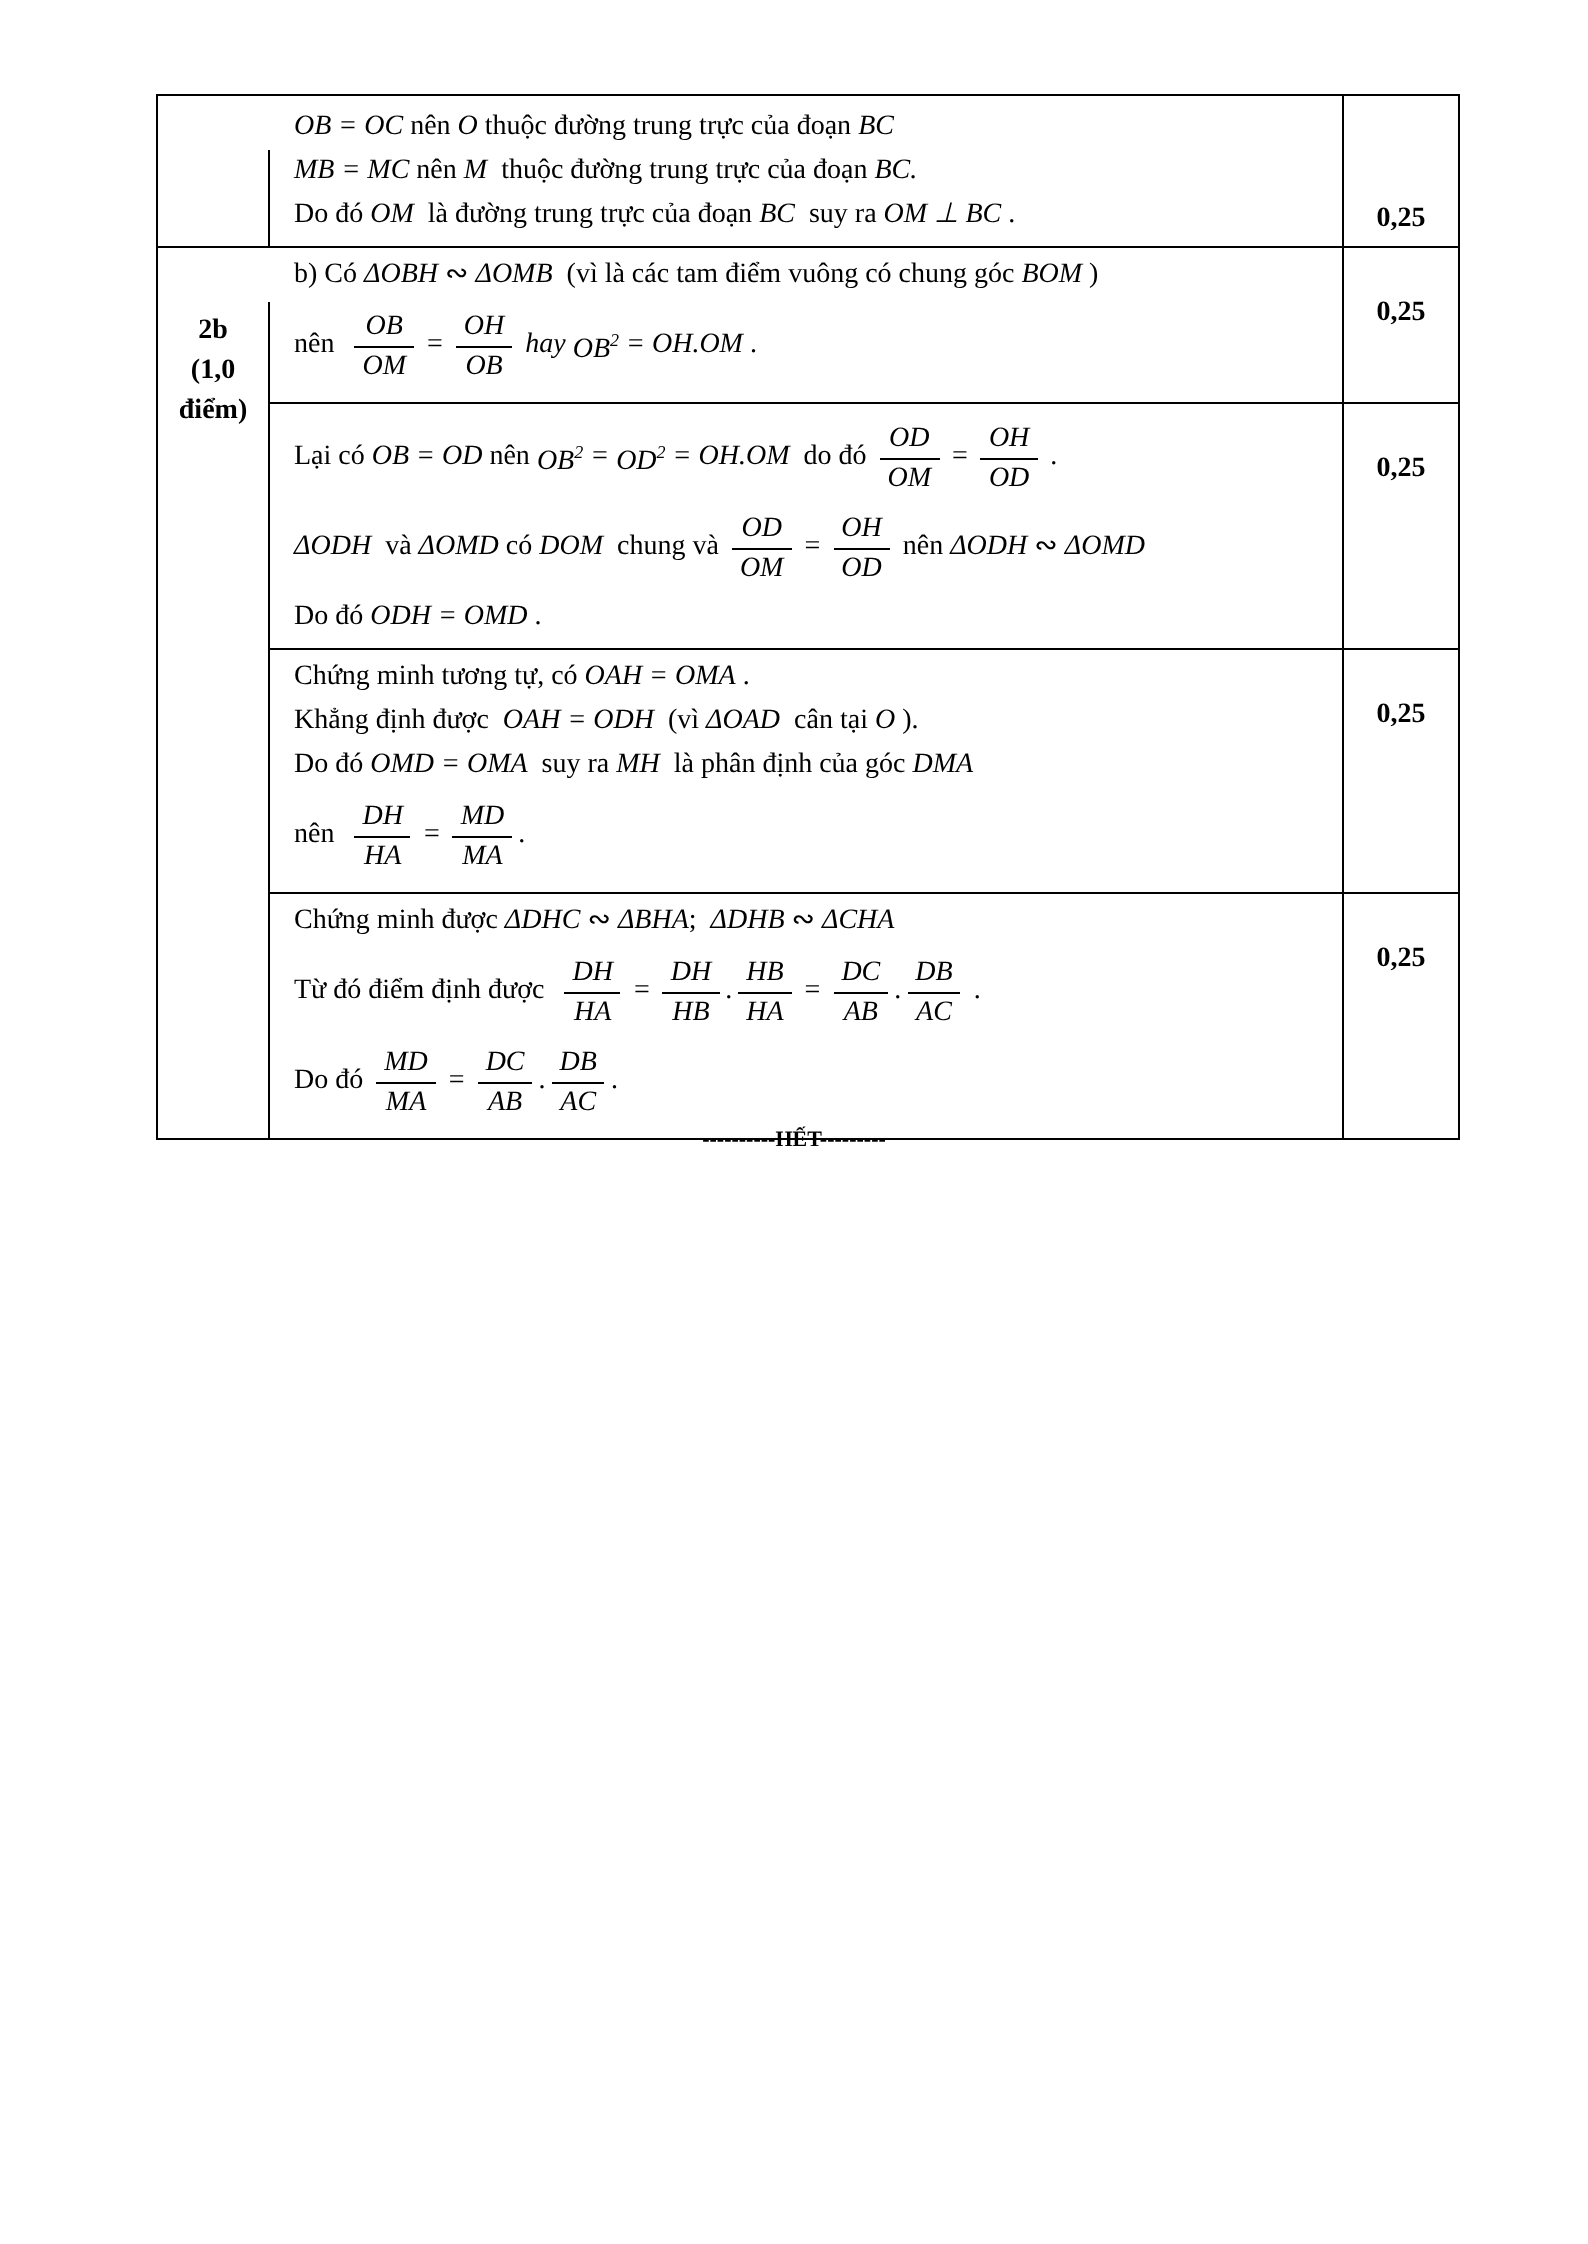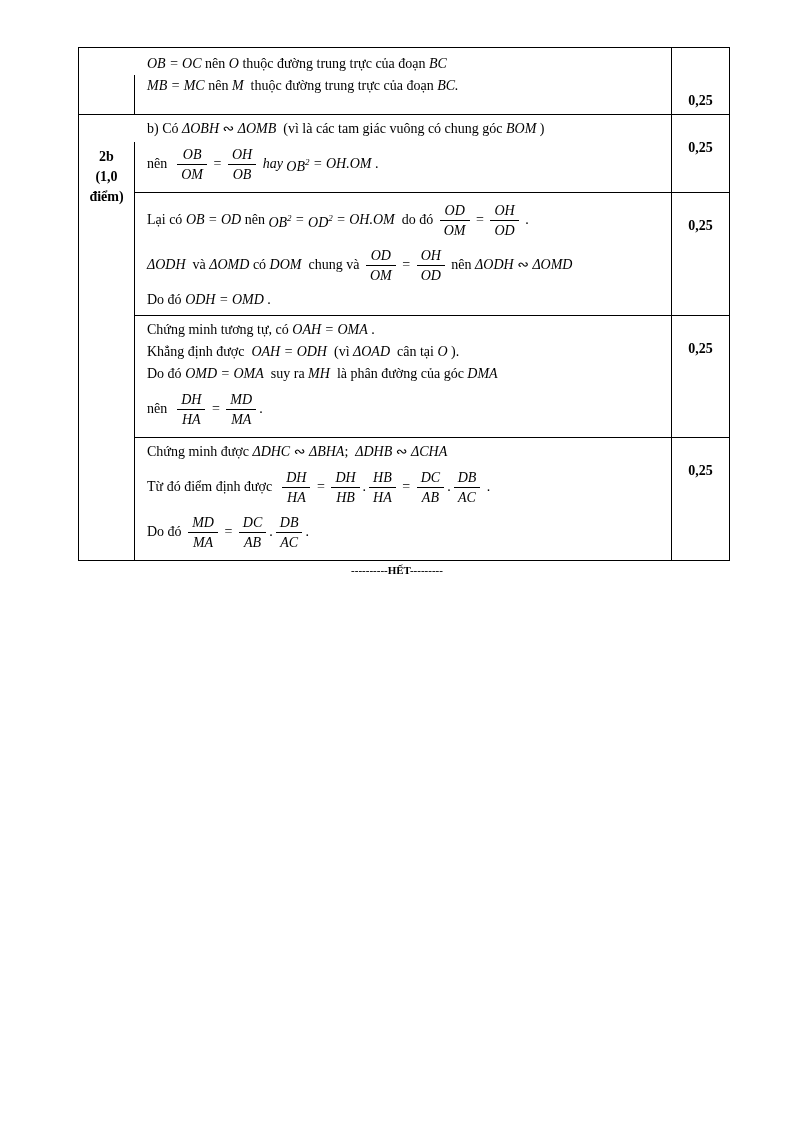--- a/index.html
+++ b/index.html
@@ -52,35 +52,36 @@
 </style>
 </head>
 <body>
 
 <div class="answer-table">
     <div class="row simple">
       <div class="cell label"></div>
       <div class="cell content">
         <div class="line"><span class="mi">OB = OC</span><span class="tx"> nên </span><span class="mi">O</span><span class="tx"> thuộc đường trung trực của đoạn </span><span class="mi">BC</span></div>
         <div class="line"><span class="mi">MB = MC</span><span class="tx"> nên </span><span class="mi">M</span><span class="tx">  thuộc đường trung trực của đoạn </span><span class="mi">BC.</span></div>
+        <div class="line"><span class="tx">Do đó </span><span class="mi">OM</span><span class="tx">  là đường trung trực của đoạn </span><span class="mi">BC</span><span class="tx">  suy ra </span><span class="mi">OM ⊥ BC</span><span class="tx"> .</span></div>
       </div>
       <div class="cell score">
         <div>0,25</div>
       </div>
     </div>
     <div class="row group">
       <div class="cell label">
         <div class="lab-line">2b</div>
         <div class="lab-line">(1,0</div>
         <div class="lab-line">điểm)</div>
       </div>
       <div class="subrows">
         <div class="subrow">
           <div class="cell content">
-            <div class="line"><span class="tx">b) Có </span><span class="mi">ΔOBH</span><span class="tx"> ∾ </span><span class="mi">ΔOMB</span><span class="tx">  (vì là các tam giác vuông có chung góc </span><span class="mi">BOM</span><span class="tx"> )</span></div>
+            <div class="line"><span class="tx">b) Có </span><span class="mi">ΔOBH</span><span class="tx"> ∾ </span><span class="mi">ΔOMB</span><span class="tx">  (vì là các tam điểm vuông có chung góc </span><span class="mi">BOM</span><span class="tx"> )</span></div>
             <div class="line has-frac">
               <span class="tx">nên  </span>
               <span class="frac">
                 <span class="num">OB</span>
                 <span class="den">OM</span>
               </span>
               <span class="tx"> = </span>
               <span class="frac">
                 <span class="num">OH</span>
                 <span class="den">OB</span>
@@ -141,21 +142,21 @@
             <div class="line"><span class="tx">Do đó </span><span class="mi">ODH = OMD</span><span class="tx"> .</span></div>
           </div>
           <div class="cell score">
             <div>0,25</div>
           </div>
         </div>
         <div class="subrow">
           <div class="cell content">
             <div class="line"><span class="tx">Chứng minh tương tự, có </span><span class="mi">OAH = OMA</span><span class="tx"> .</span></div>
             <div class="line"><span class="tx">Khẳng định được  </span><span class="mi">OAH = ODH</span><span class="tx">  (vì </span><span class="mi">ΔOAD</span><span class="tx">  cân tại </span><span class="mi">O</span><span class="tx"> ).</span></div>
-            <div class="line"><span class="tx">Do đó </span><span class="mi">OMD = OMA</span><span class="tx">  suy ra </span><span class="mi">MH</span><span class="tx">  là phân đường của góc </span><span class="mi">DMA</span></div>
+            <div class="line"><span class="tx">Do đó </span><span class="mi">OMD = OMA</span><span class="tx">  suy ra </span><span class="mi">MH</span><span class="tx">  là phân định của góc </span><span class="mi">DMA</span></div>
             <div class="line has-frac">
               <span class="tx">nên  </span>
               <span class="frac">
                 <span class="num">DH</span>
                 <span class="den">HA</span>
               </span>
               <span class="tx"> = </span>
               <span class="frac">
                 <span class="num">MD</span>
                 <span class="den">MA</span>

